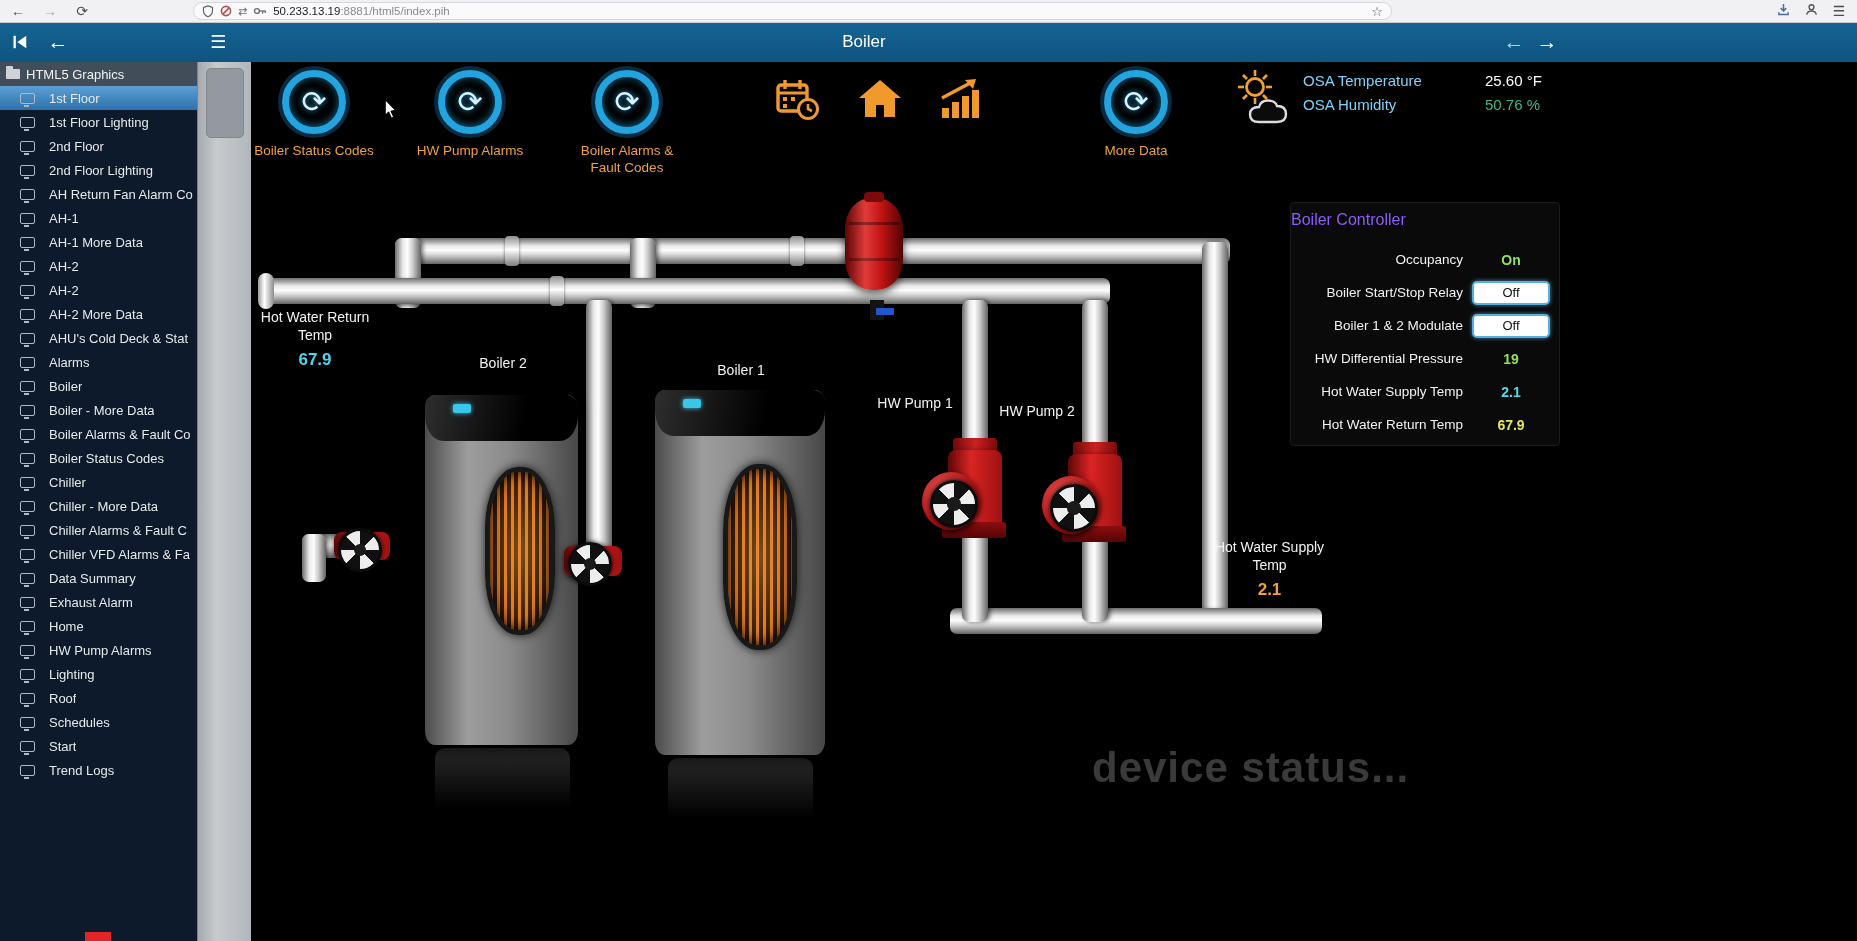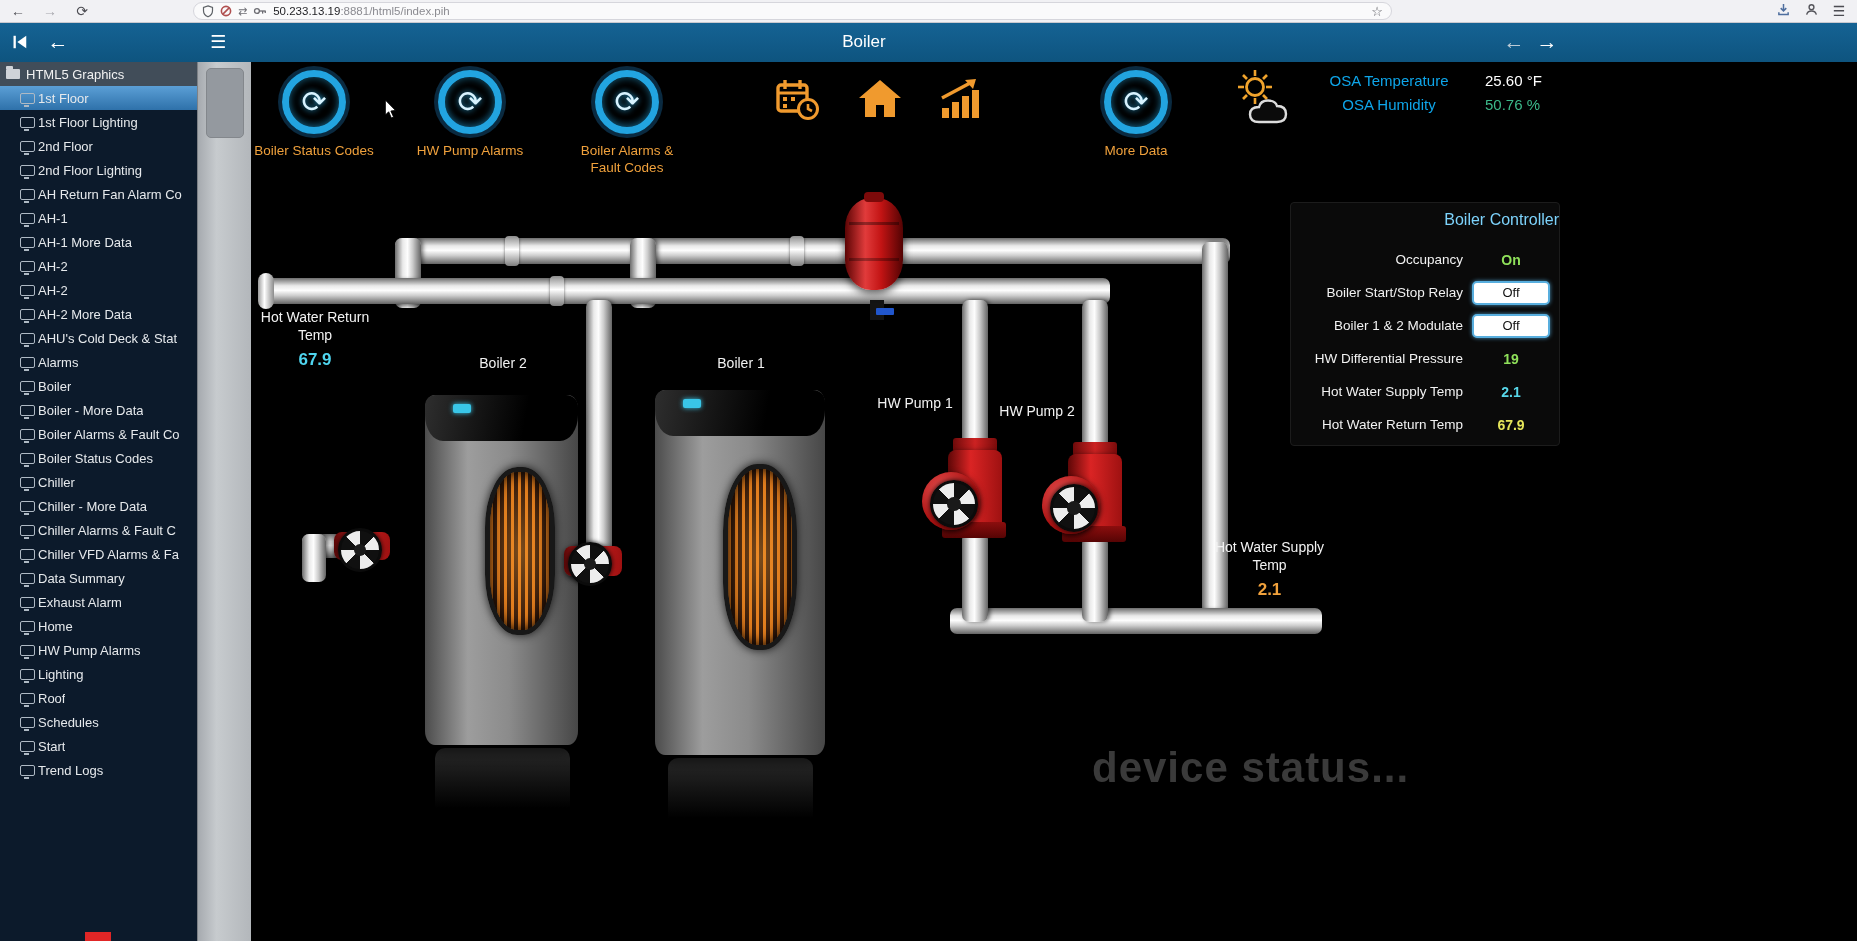--- a/index.html
+++ b/index.html
@@ -25,21 +25,21 @@
   .app-bar{position:absolute;left:0;top:22px;width:100%;height:40px;background:linear-gradient(#156394,#0e547f);z-index:40;}
   .ab-btn{position:absolute;top:0;height:40px;display:flex;align-items:center;justify-content:center;color:#fff;}
   .app-title{position:absolute;top:0;height:40px;line-height:40px;color:#fff;font-size:17px;transform:translateX(-50%);}
   .arrow-glyph{font-size:21px;font-weight:bold;}
 
   
   .sidebar{position:absolute;left:0;top:62px;width:197px;height:879px;background:#0c1a2b;z-index:30;}
   .sb-header{height:24px;background:#414d59;display:flex;align-items:center;padding-left:6px;color:#f2f2f2;font-size:13px;gap:6px;}
   .folder-icon{width:14px;height:10px;background:#cfd3d8;border-radius:1px;position:relative;flex:0 0 auto;}
   .folder-icon::before{content:"";position:absolute;left:0;top:-3px;width:7px;height:3px;background:#cfd3d8;border-radius:1px 1px 0 0;}
-  .side-item{height:24px;display:flex;align-items:center;gap:3px;padding-left:20px;color:#e6e9ec;font-size:13px;
+  .side-item{height:24px;display:flex;align-items:center;gap:14px;padding-left:20px;color:#e6e9ec;font-size:13px;
              white-space:nowrap;overflow:hidden;cursor:default;}
   .side-item.selected{background:linear-gradient(#5b9fd6,#2e71aa);}
   .mon-icon{flex:0 0 auto;width:13px;height:9px;border:1.5px solid #aeb9c4;border-radius:2px;position:relative;}
   .mon-icon::after{content:"";position:absolute;left:3px;bottom:-4px;width:5px;height:2px;background:#aeb9c4;}
   .side-label{overflow:hidden;text-overflow:clip;}
   .alarm-chip{position:absolute;left:85px;bottom:0;width:26px;height:9px;background:#e02626;}
 
   
   .scroll-strip{position:absolute;left:197px;top:62px;width:53px;height:879px;
                 background:linear-gradient(90deg,#a6aaaf,#c7cbce 35%,#b3b7bb);border-left:1px solid #7d8186;z-index:30;}
@@ -54,21 +54,21 @@
               box-shadow:0 0 0 4px #0a2a40,inset 0 0 8px rgba(41,171,226,.55);
               display:flex;align-items:center;justify-content:center;cursor:pointer;}
   .nav-glyph{font-size:30px;line-height:1;color:#d8f3ff;text-shadow:0 0 6px #2aa9e0;}
   .nav-label{margin-top:9px;color:#f0a13c;font-size:13.5px;line-height:1.25;}
 
   .orange-ico{position:absolute;width:46px;height:46px;cursor:pointer;}
 
   .weather{position:absolute;left:1053px;top:10px;}
   .w-icon{position:absolute;left:-72px;top:-4px;}
   .w-row{display:flex;align-items:baseline;height:24px;}
-  .w-label{width:172px;text-align:center;color:#0ea5e9;font-size:15px;}
+  .w-label{width:172px;text-align:left;color:#7dd3fc;font-size:15px;}
   .w-val{width:110px;padding-left:10px;font-size:15px;}
   .w-val.temp{color:#ffffff;}
   .w-val.hum{color:#3cb98a;}
 
   
   .pipe-h{position:absolute;height:26px;border-radius:7px;z-index:2;
           background:linear-gradient(180deg,#6c6c6c 0%,#e9e9e9 30%,#fdfdfd 48%,#cccccc 68%,#646464 100%);
           box-shadow:0 2px 4px rgba(0,0,0,.55);}
   .pipe-v{position:absolute;width:26px;border-radius:7px;z-index:2;
           background:linear-gradient(90deg,#6c6c6c 0%,#e9e9e9 30%,#fdfdfd 48%,#cccccc 68%,#646464 100%);
@@ -118,21 +118,21 @@
   
   .s-label{position:absolute;color:#f2f2f2;font-size:14px;line-height:1.3;text-align:center;z-index:8;}
   .s-value{position:absolute;font-size:17px;font-weight:bold;text-align:center;z-index:8;}
   .val-cyan{color:#4fd5ef;}
   .val-orange{color:#f0a13c;}
   .watermark{position:absolute;left:842px;top:682px;font-size:42px;font-weight:bold;color:#3a3a3a;letter-spacing:1px;z-index:1;}
 
   
   .ctrl-panel{position:absolute;left:1040px;top:140px;width:268px;height:242px;background:#0a0a0a;
               border:1px solid #1c1c1c;border-radius:4px;z-index:9;}
-  .ctrl-title{text-align:right;margin-top:8px;font-size:16px;color:#7dd3fc;}
+  .ctrl-title{text-align:left;margin-top:8px;font-size:16px;color:#8b5cf6;}
   .ctrl-rows{position:absolute;left:0;right:0;top:40px;}
   .ctrl-row{height:33px;display:flex;align-items:center;}
   .ctrl-label{width:172px;text-align:right;color:#f2f2f2;font-size:13.5px;padding-right:8px;flex:0 0 auto;}
   .ctrl-val{width:80px;text-align:center;font-size:14px;font-weight:bold;}
   .cv-green{color:#8fe05a;}
   .cv-cyan{color:#58d8ea;}
   .cv-yellow{color:#e6e65a;}
   .ctrl-btn{width:78px;height:24px;background:#fff;color:#111;font-size:13px;font-family:inherit;
             border:2px solid #58aede;border-radius:5px;box-shadow:0 0 4px rgba(88,174,222,.8);cursor:pointer;}
 
@@ -474,21 +474,21 @@
 
     <div class="red-flange" style="left:823px;top:380px;width:44px;height:14px"></div>
     <div class="red-body" style="left:818px;top:392px;width:54px;height:80px"></div>
     <div class="pump-base" style="left:812px;top:464px;width:64px;height:16px"></div>
     <div class="volute" style="left:792px;top:414px;width:58px;height:58px"></div>
     <div class="handwheel" style="left:800px;top:422px;width:42px;height:42px"></div>
 
     <div class="s-label" style="left:0;top:246px;width:130px">Hot Water Return Temp</div>
     <div class="s-value val-cyan" style="left:0;top:288px;width:130px">67.9</div>
     <div class="s-label" style="left:193px;top:292px;width:120px">Boiler 2</div>
-    <div class="s-label" style="left:431px;top:292px;width:120px">Boiler 1</div>
+    <div class="s-label" style="left:431px;top:299px;width:120px">Boiler 1</div>
     <div class="s-label" style="left:605px;top:332px;width:120px">HW Pump 1</div>
     <div class="s-label" style="left:727px;top:340px;width:120px">HW Pump 2</div>
     <div class="s-label" style="left:952px;top:476px;width:135px">Hot Water Supply Temp</div>
     <div class="s-value val-orange" style="left:952px;top:518px;width:135px">2.1</div>
     <div class="watermark">device status...</div>
 
     <div class="ctrl-panel">
       <div class="ctrl-title">Boiler Controller</div>
       <div class="ctrl-rows">
         <div class="ctrl-row">

